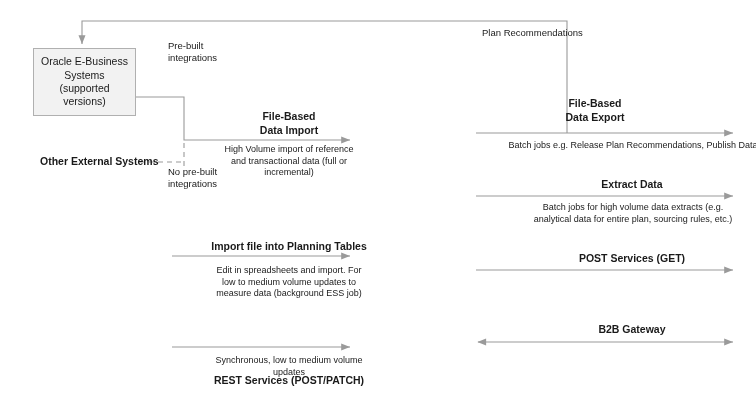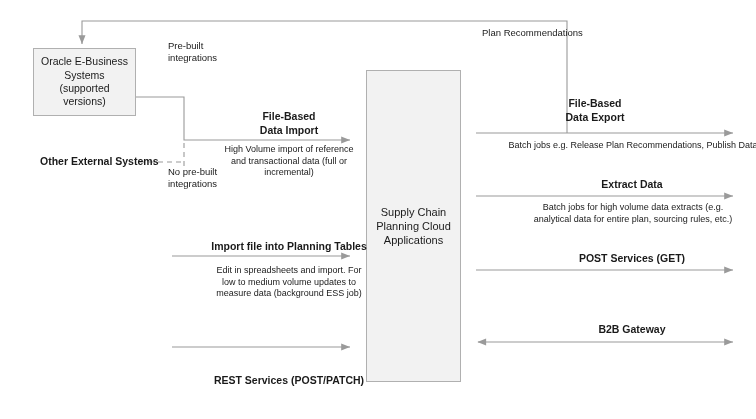--- a/index.html
+++ b/index.html
@@ -151,25 +151,20 @@
     <line x1="478" y1="342" x2="733" y2="342" stroke="#9a9a9a" stroke-width="1.1" marker-end="url(#arrowEnd)" marker-start="url(#arrowStart)"></line>
   </svg>
 
   <div class="box" id="oracle-box">
     <span class="box-label">Oracle E-Business
 Systems
 (supported
 versions)</span>
   </div>
 
-  <div class="box" id="scp-box">
-    <span class="box-label">Supply Chain
-Planning Cloud
-Applications</span>
-  </div>
 
   <div class="txt ext-label">Other External Systems</div>
 
   <div class="txt side-note" id="prebuilt-note">Pre-built
 integrations</div>
   <div class="txt side-note" id="noprebuilt-note">No pre-built
 integrations</div>
   <div class="txt side-note" id="plan-rec-note">Plan Recommendations</div>
 
   <div class="txt lane-title" id="t-import-title">File-Based
@@ -177,20 +172,22 @@
   <div class="txt lane-sub" id="t-import-sub">High Volume import of reference
 and transactional data (full or
 incremental)</div>
 
   <div class="txt lane-title" id="t-plantbl-title">Import file into Planning Tables</div>
   <div class="txt lane-sub" id="t-plantbl-sub">Edit in spreadsheets and import. For
 low to medium volume updates to
 measure data (background ESS job)</div>
 
   <div class="txt lane-title" id="t-rest-title">REST Services (POST/PATCH)</div>
+  <div class="txt lane-sub" id="t-rest-sub">Synchronous, low to medium volume
+updates</div>
 
   <div class="txt lane-title" id="t-export-title">File-Based
 Data Export</div>
   <div class="txt lane-sub" id="t-export-sub">Batch jobs e.g. Release Plan Recommendations, Publish Data</div>
 
   <div class="txt lane-title" id="t-extract-title">Extract Data</div>
   <div class="txt lane-sub" id="t-extract-sub">Batch jobs for high volume data extracts (e.g.
 analytical data for entire plan, sourcing rules, etc.)</div>
 
   <div class="txt lane-title" id="t-get-title">POST Services (GET)</div>

